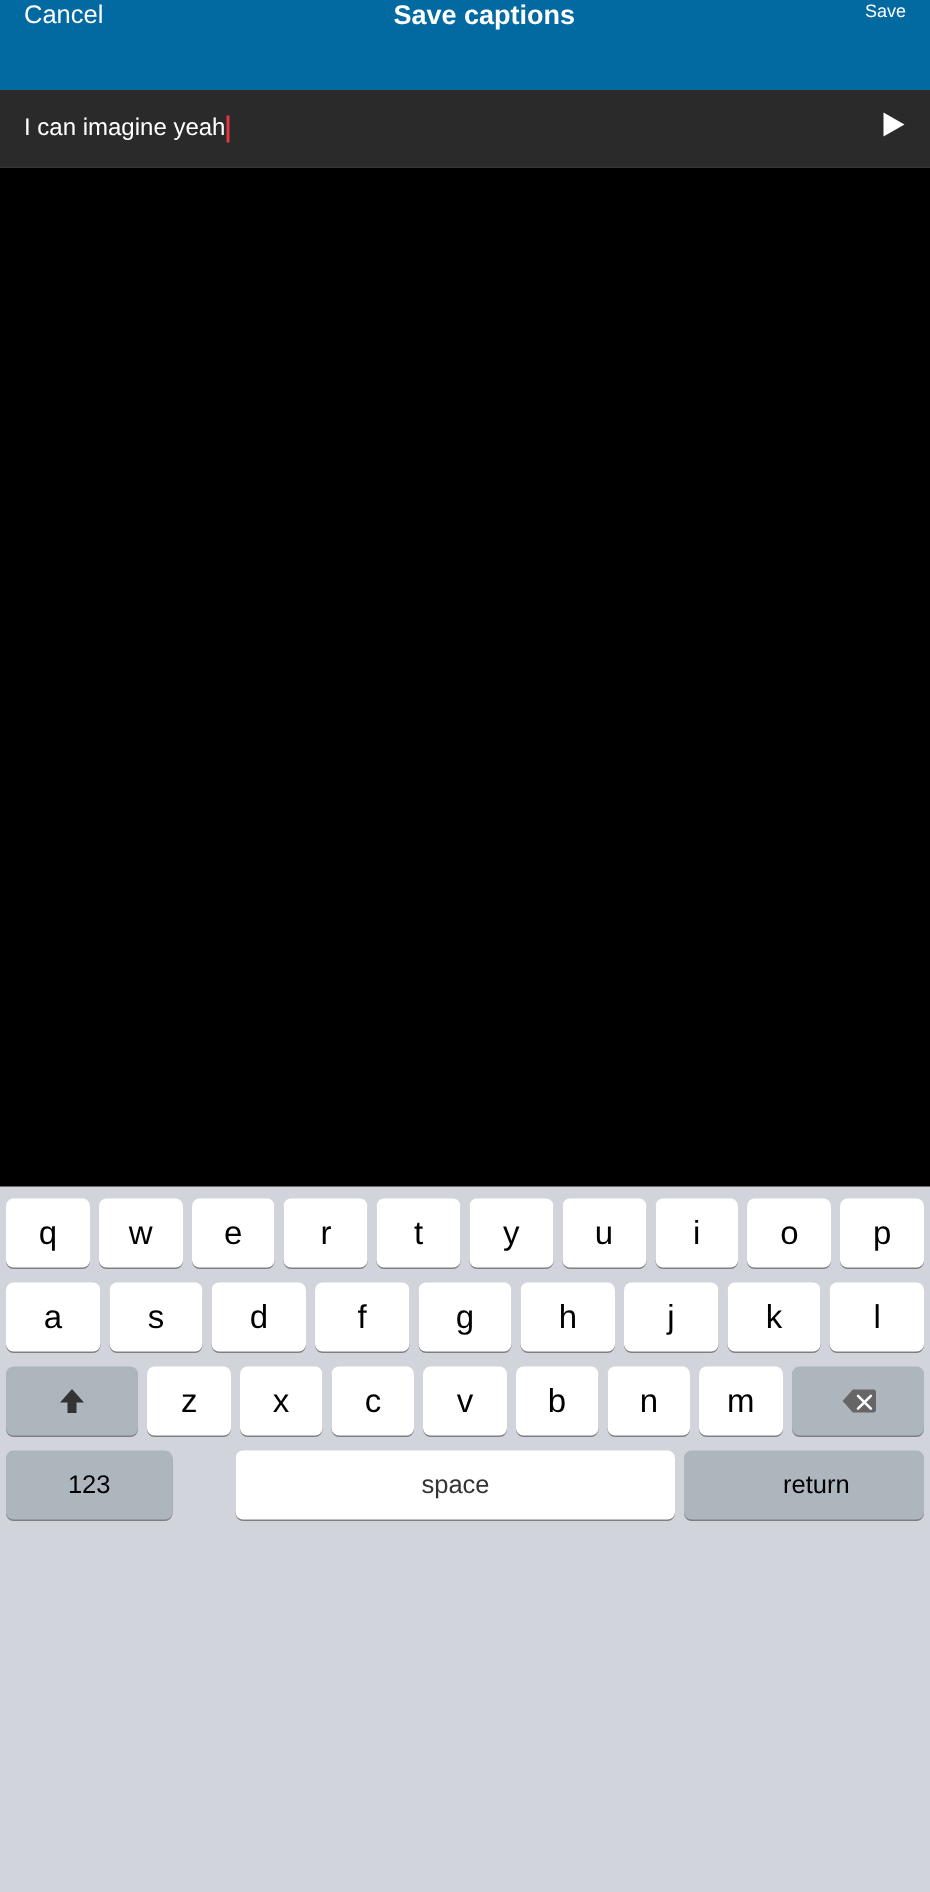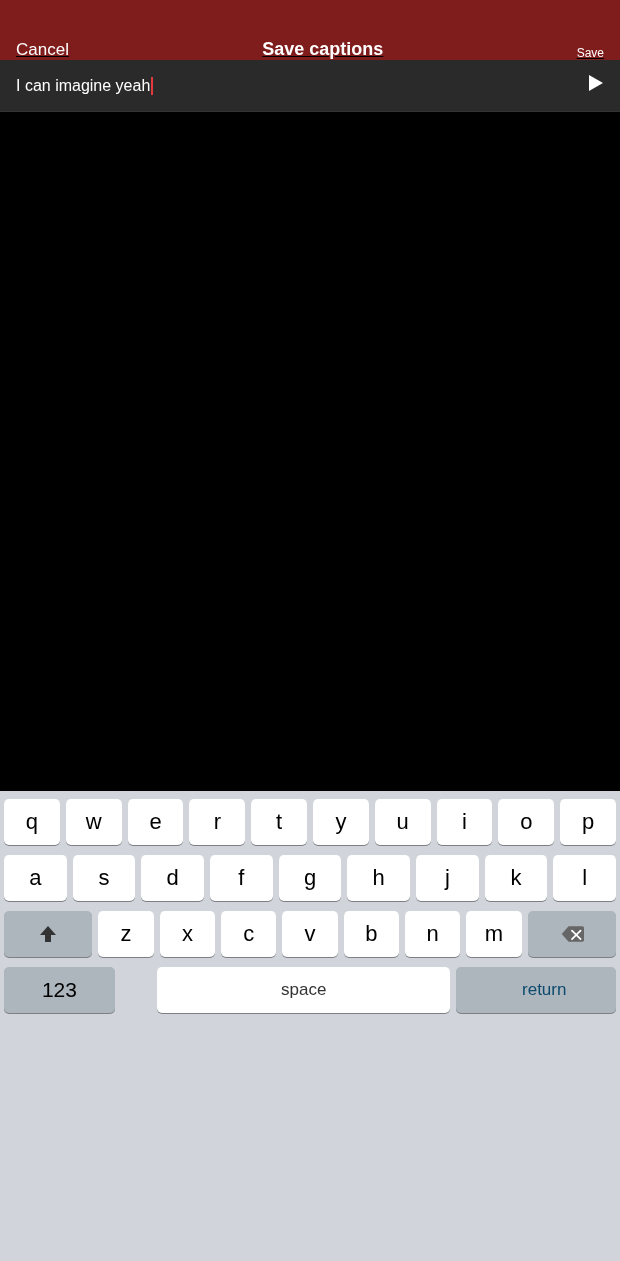--- a/index.html
+++ b/index.html
@@ -7,26 +7,25 @@
       width: 620px;
       height: 1261px;
       overflow: hidden;
       font-family: -apple-system, 'Helvetica Neue', Arial, sans-serif;
       background: #000;
     }
 
     
     .header {
       display: flex;
-      align-items: flex-end;
+      align-items: flex-start;
       justify-content: space-between;
-      background: #7f1d1d;
+      background: #0369a1;
       padding: 0 16px;
       height: 60px;
-      text-decoration: underline;
     }
     .header-cancel {
       color: #fff;
       font-size: 17px;
       background: none;
       border: none;
       cursor: pointer;
     }
     .header-title {
       color: #fff;
@@ -122,28 +121,28 @@
     .key.space {
       flex: 4.5;
       font-size: 17px;
       color: #333;
       margin-left: 36px;
     }
 
     .key.return-key {
       background: #adb5bd;
       font-size: 17px;
-      color: #0c4a6e;
+      color: #000000;
       flex: 2.2;
       padding-left: 16px;
     }
 
     .key.nums {
       background: #adb5bd;
-      font-size: 21px;
+      font-size: 17px;
       flex: 1.7;
     }
 
     .key.shift-key {
       background: #adb5bd;
       flex: 1.6;
     }
 
     .key.delete-key {
       background: #adb5bd;

